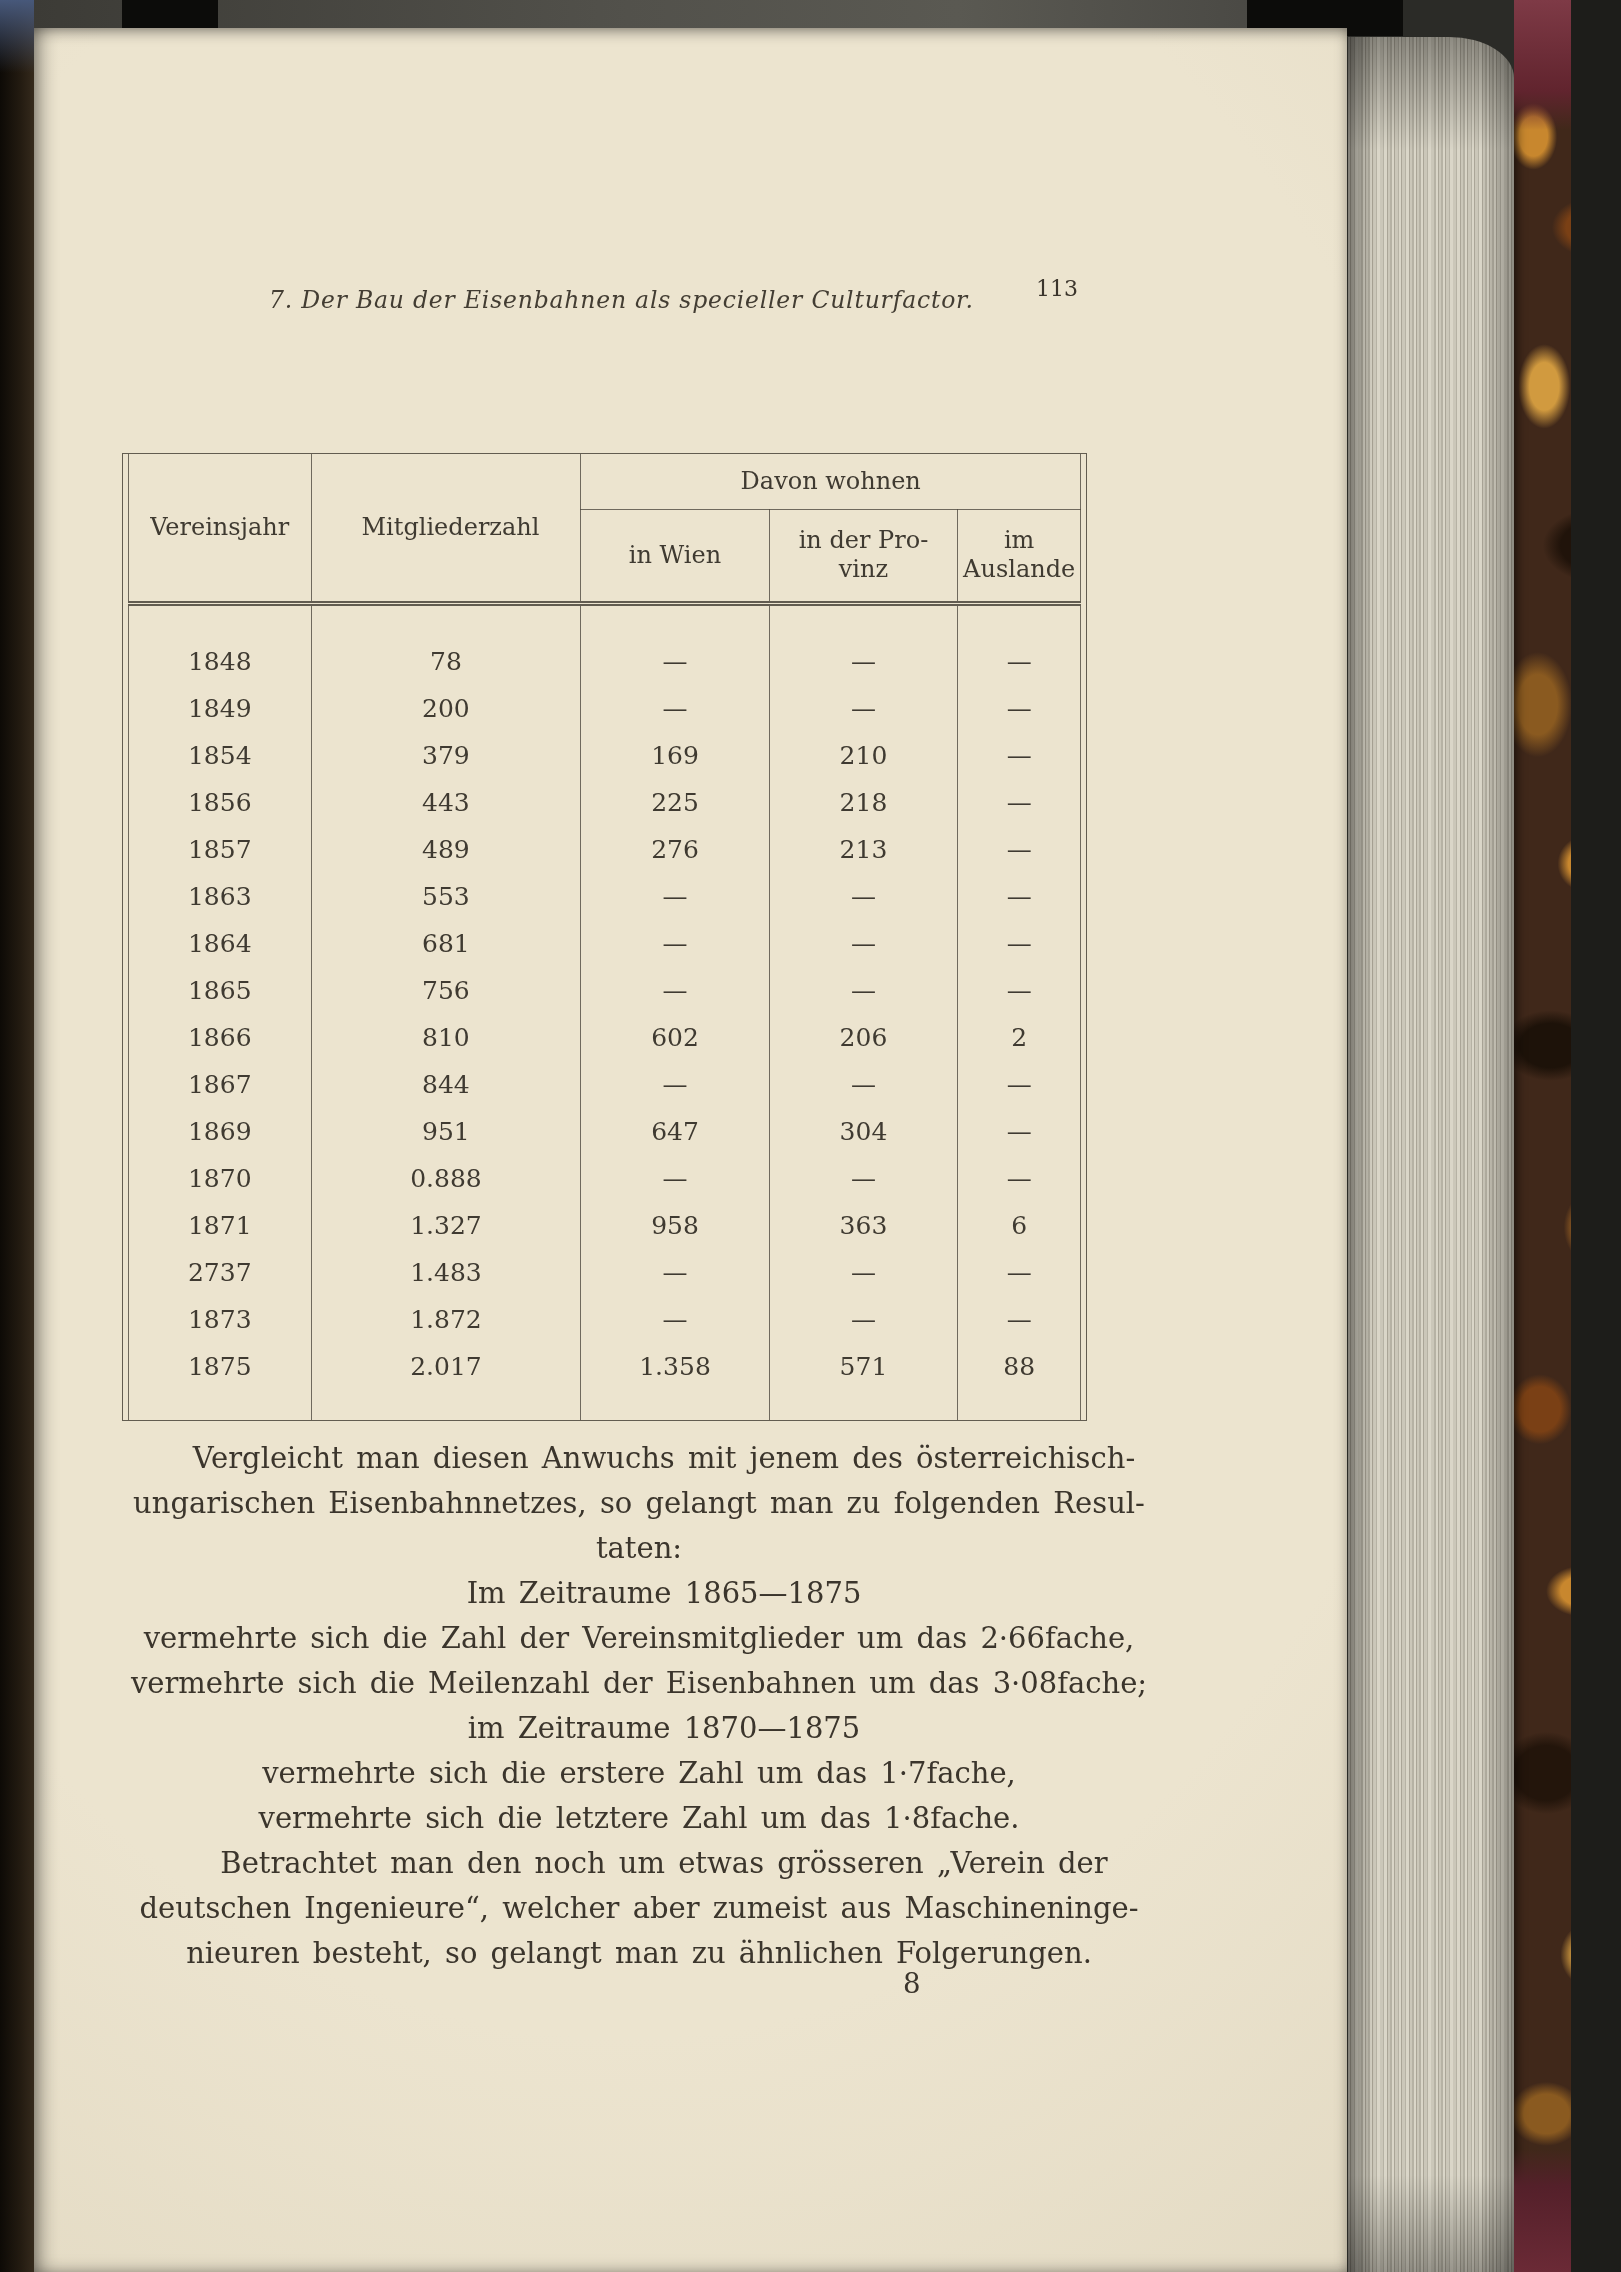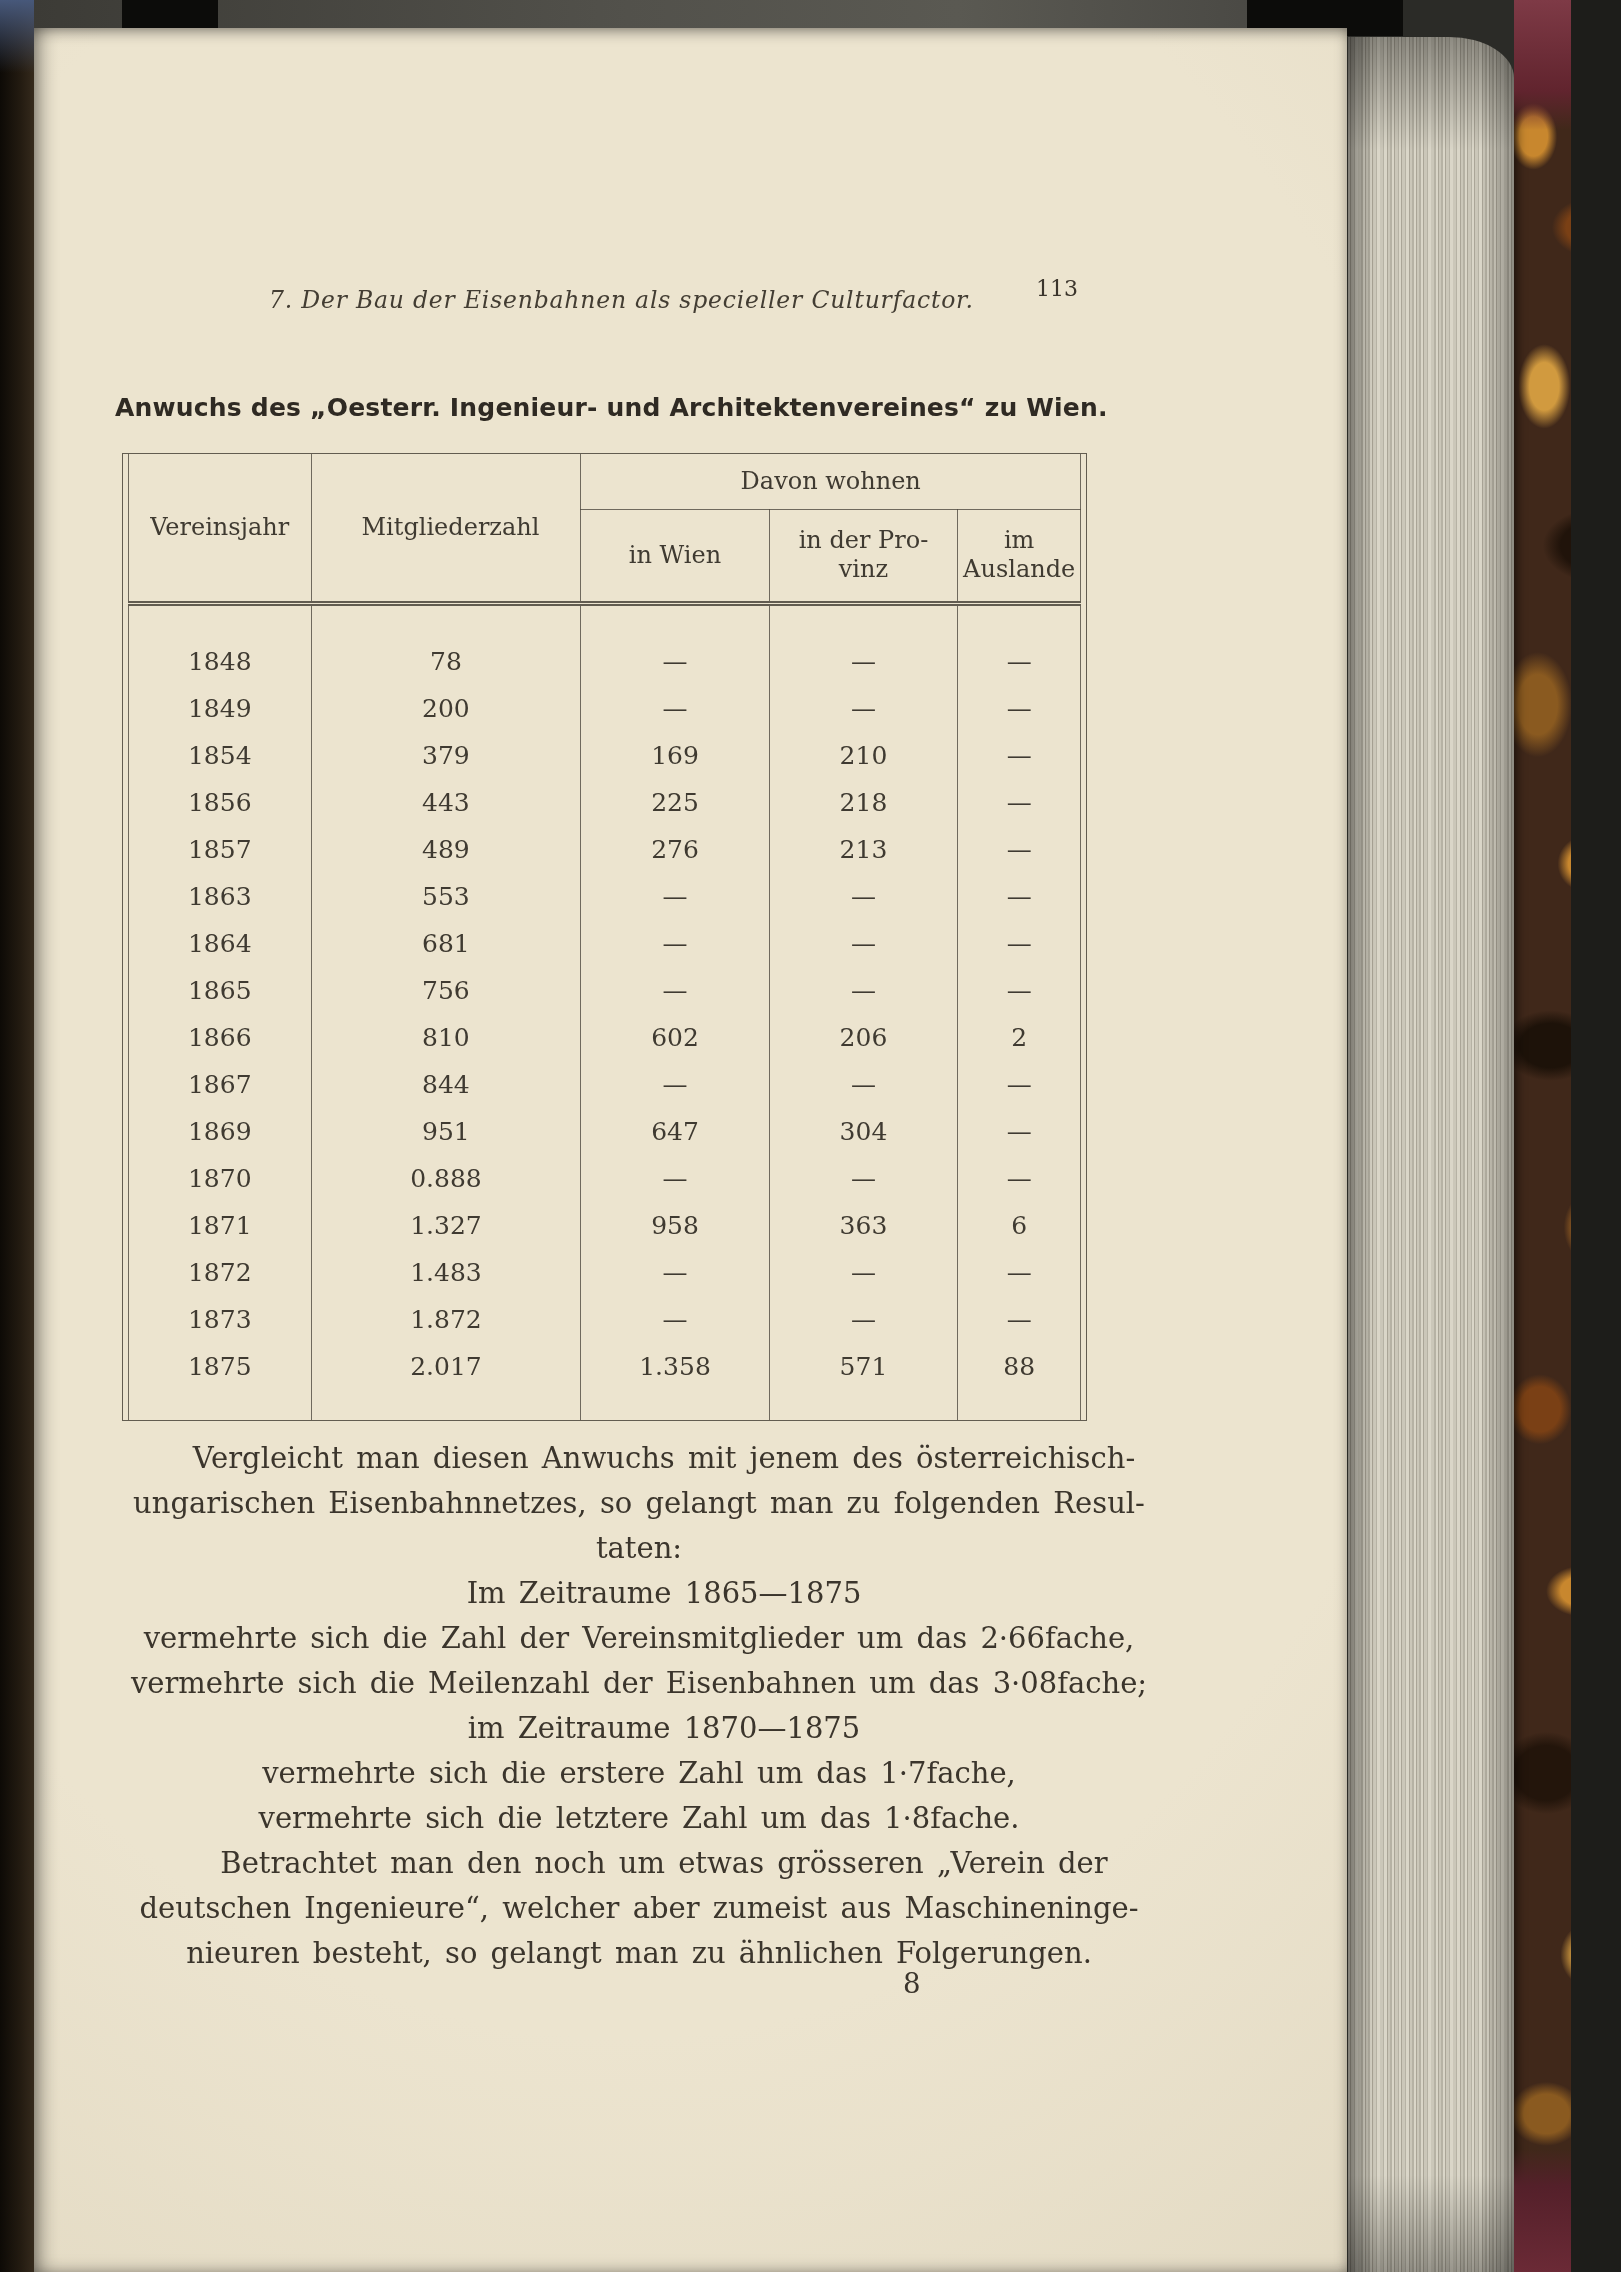--- a/index.html
+++ b/index.html
@@ -109,21 +109,20 @@
   <div class="scan-black-2"></div>
 
   <div class="binding"></div>
   <div class="headband"></div>
 
   <div class="page">
 
     <div class="running-head-title">7. Der Bau der Eisenbahnen als specieller Culturfactor.</div>
     <div class="running-head-number">113</div>
 
-    <h1 class="doc-title">Anwuchs des „Oesterr. Ingenieur- und Architektenvereines“ zu Wien.</h1>
 
     <div class="table-wrap">
       <table class="members-table">
         <thead>
           <tr>
             <th class="c-year" rowspan="2">Vereinsjahr</th>
             <th class="c-members" rowspan="2">Mitgliederzahl</th>
             <th class="c-span" colspan="3">Davon wohnen</th>
           </tr>
           <tr>
@@ -219,21 +218,21 @@
               <td>—</td>
             </tr>
             <tr>
               <td>1871</td>
               <td>1.327</td>
               <td>958</td>
               <td>363</td>
               <td>6</td>
             </tr>
             <tr>
-              <td>1872</td>
+              <td>2737</td>
               <td>1.483</td>
               <td>—</td>
               <td>—</td>
               <td>—</td>
             </tr>
             <tr>
               <td>1873</td>
               <td>1.872</td>
               <td>—</td>
               <td>—</td>

